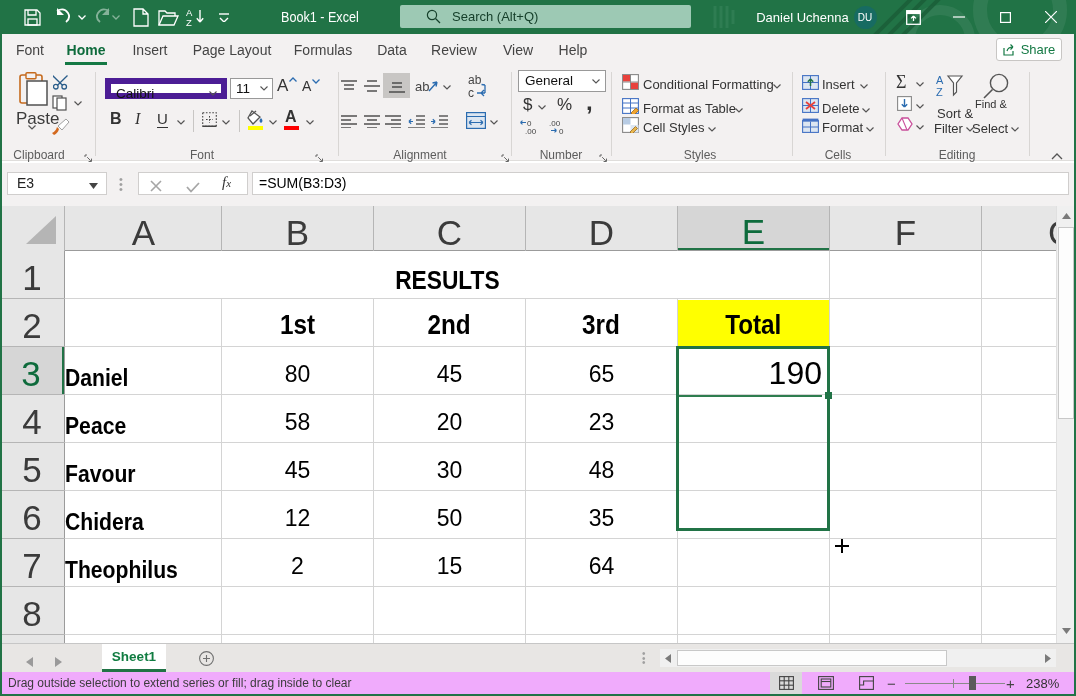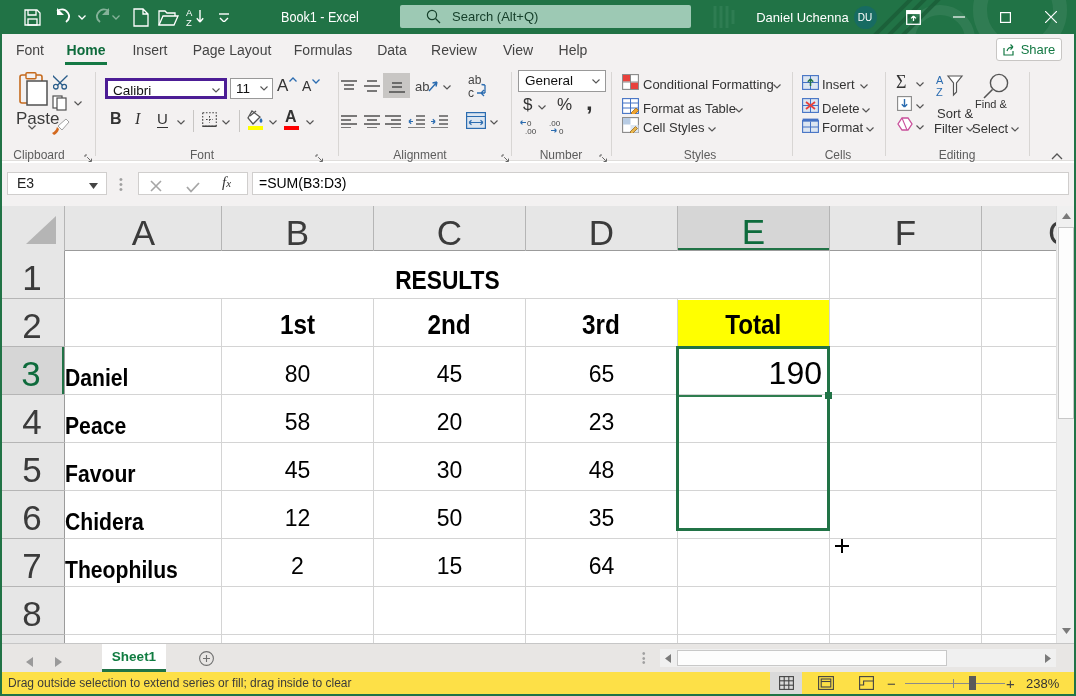--- a/index.html
+++ b/index.html
@@ -27,21 +27,21 @@
 #fbar{left:0;top:163px;width:1076px;height:43px;background:#f3f1f1}
 
 #grid{left:0;top:206px;width:1076px;height:437px;background:#fff;overflow:hidden}
 .gl{position:absolute;background:#d4d4d4}
 .hdr{position:absolute;background:#e6e6e6;color:#3b3b3b;display:flex;align-items:center;justify-content:center;font-size:35px;padding-top:9px}
 .cell{position:absolute;display:flex;align-items:flex-end;font-size:23px;color:#000}
 .num{justify-content:center;padding-bottom:9px}
 .nm{font-weight:bold;padding-bottom:9px}
 
 #sheetbar{left:0;top:643px;width:1076px;height:29px;background:#e8e6e4;border-top:1px solid #c6c6c6}
-#sbar{left:0;top:672px;width:1076px;height:24px;background:#fde047;font-size:12px;color:#3b3b3b}
+#sbar{left:0;top:672px;width:1076px;height:24px;background:#f0abfc;font-size:12px;color:#3b3b3b}
 #brd-l{left:0;top:34px;width:2px;height:660px;background:#217346}
 #brd-r{left:1074px;top:34px;width:2px;height:660px;background:#217346}
 #brd-b{left:0;top:694px;width:1076px;height:2px;background:#217346}
 </style>
 </head>
 <body>
 <div id="app">
 
 <div id="tbar" class="ab">
 
@@ -218,21 +218,21 @@
   <div class="glabel" style="left:2px;width:74px">Clipboard</div>
   <div class="dlg" style="left:84px;top:83px"><svg width="9" height="9" viewBox="0 0 9 9">
           <g stroke="#666" fill="none" stroke-width="1">
             <path d="M1 3 v-2 h2"></path>
             <path d="M3.2 3.2 l3.6 3.6"></path>
             <path d="M7.5 4.6 v2.9 h-2.9"></path>
           </g>
         </svg></div>
   <div class="gsep" style="left:95px"></div>
 
-  <div class="ab" style="left:105px;top:12px;width:122px;height:21px;background:#fff;border:3px solid #4c1d95;font-size:13.5px;color:#111;line-height:19px;padding-left:5px">Calibri<svg style="position:absolute;right:4px;top:7px" width="8" height="5" viewBox="0 0 8 5">
+  <div class="ab" style="left:105px;top:12px;width:122px;height:21px;background:#fff;border:6px solid #4c1d95;font-size:13.5px;color:#111;line-height:19px;padding-left:5px">Calibri<svg style="position:absolute;right:4px;top:7px" width="8" height="5" viewBox="0 0 8 5">
           <path d="M0.5 0.5 L4 4 L7.5 0.5" fill="none" stroke="#555" stroke-width="1.1"></path>
         </svg></div>
   <div class="ab" style="left:230px;top:12px;width:43px;height:21px;background:#fff;border:1px solid #999;font-size:13.5px;color:#111;line-height:19px;padding-left:5px">11<svg style="position:absolute;right:4px;top:7px" width="8" height="5" viewBox="0 0 8 5">
           <path d="M0.5 0.5 L4 4 L7.5 0.5" fill="none" stroke="#555" stroke-width="1.1"></path>
         </svg></div>
   <div class="ab" style="left:277px;top:10px;font-size:17px;color:#333">A<svg width="8" height="5" viewBox="0 0 8 5" style="position:relative;top:-9px;left:1px">
           <path d="M0.5 4.5 L4 1 L7.5 4.5" fill="none" stroke="#2b6cb0" stroke-width="1.3"></path>
         </svg></div>
   <div class="ab" style="left:302px;top:12px;font-size:14px;color:#333">A<svg width="8" height="5" viewBox="0 0 8 5" style="position:relative;top:-7px;left:1px">
           <path d="M0.5 0.5 L4 4 L7.5 0.5" fill="none" stroke="#2b6cb0" stroke-width="1.3"></path>

